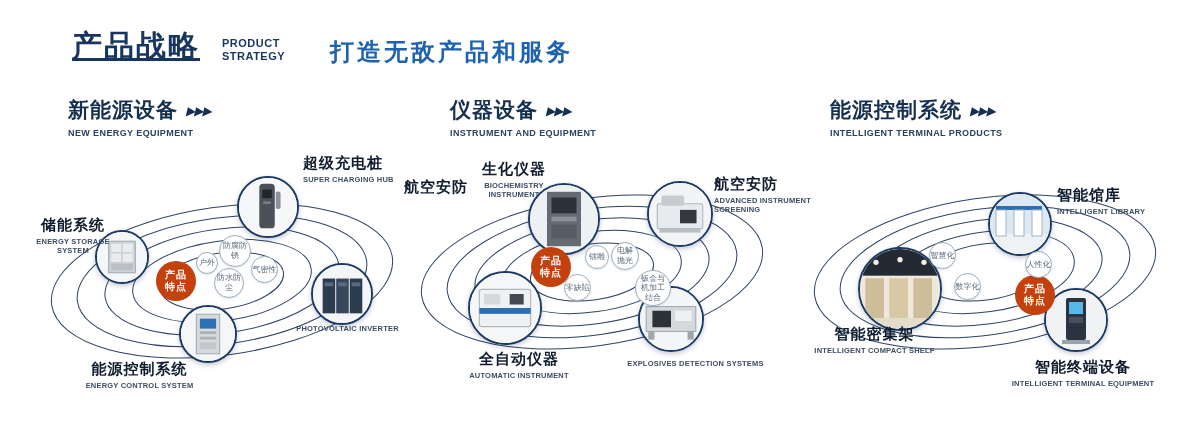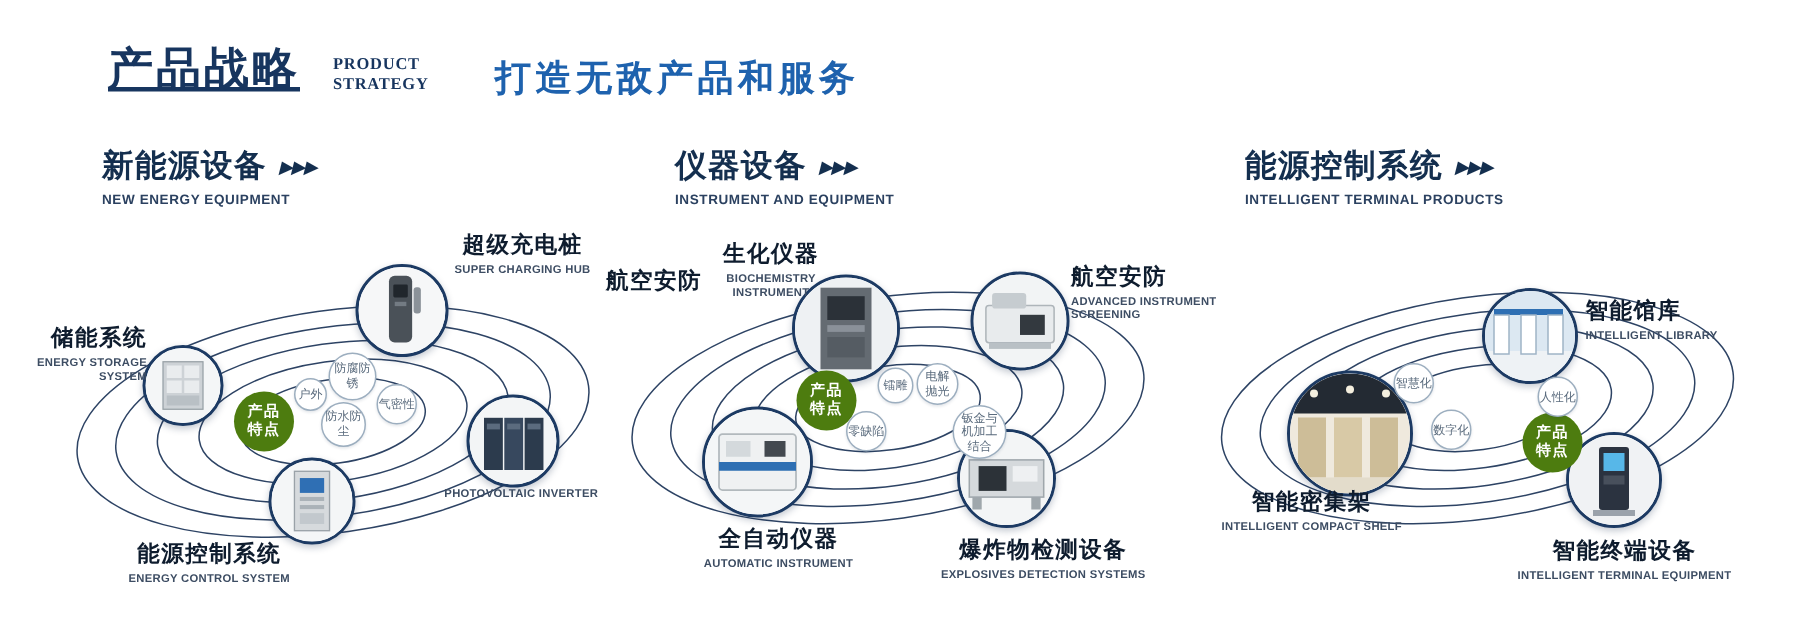--- a/index.html
+++ b/index.html
@@ -2,21 +2,21 @@
 <html><head>
 <meta charset="utf-8">
 <style>
   * { margin:0; padding:0; box-sizing:border-box; }
   html,body { background:#ffffff; font-family:"Liberation Sans", sans-serif; }
   .canvas { position:relative; width:1200px; height:422px; background:#ffffff; overflow:hidden; }
   .abs { position:absolute; }
 
   
   .hdr-title { font-size:30px; font-weight:bold; color:#17355f; letter-spacing:2px; }
-  .hdr-en { font-size:11px; font-weight:bold; color:#17355f; line-height:1.15; letter-spacing:.5px;font-family:Liberation Serif, serif; }
+  .hdr-en { font-size:11px; font-weight:bold; color:#17355f; line-height:1.15; letter-spacing:.5px; }
   .hdr-sub { font-size:24px; font-weight:bold; color:#1e62ae; letter-spacing:3px; }
 
   
   .sec-title { white-space:nowrap; }
   .sec-title .cn { font-size:21px; font-weight:bold; color:#142f4f; letter-spacing:1px; }
   .sec-title .arrows { display:inline-block; font-size:12px; color:#142f4f; margin-left:9px; letter-spacing:-1px; transform:skewX(-14deg); vertical-align:2px; }
   .sec-title .en { font-size:9px; font-weight:bold; color:#2b4160; letter-spacing:.4px; margin-top:4px; }
 
   
   .orbits { left:0; top:0; z-index:0; pointer-events:none; }
@@ -25,21 +25,21 @@
   .pcircle { border:2px solid #1c3a63; border-radius:50%; background:#fff; overflow:hidden; z-index:2; box-shadow:0 2px 5px rgba(20,40,70,.25); }
   .pcircle svg { display:block; width:100%; height:100%; }
 
   
   .plabel { z-index:3; }
   .plabel .cn { font-size:15px; font-weight:bold; color:#0e1c2e; letter-spacing:1px; }
   .plabel .en { font-size:7.5px; font-weight:bold; color:#3d4d63; margin-top:2px; letter-spacing:.2px; line-height:1.25; }
   .side-label { z-index:3; font-size:15px; font-weight:bold; color:#0e1c2e; letter-spacing:1px; }
 
   
-  .center-circle { background:#4d7c0f; border-radius:50%; color:#ffffff; display:flex; align-items:center; justify-content:center; text-align:center; z-index:2; }
+  .center-circle { background:#c2410c; border-radius:50%; color:#ffffff; display:flex; align-items:center; justify-content:center; text-align:center; z-index:2; }
   .center-circle span { font-size:10px; font-weight:bold; width:22px; line-height:1.25; letter-spacing:1px; }
 
   
   .bubble { border:1px solid #9caebf; border-radius:50%; background:#ffffff; display:flex; align-items:center; justify-content:center; text-align:center; z-index:2; color:#5a6b7d; box-shadow:0 1px 2px rgba(20,40,70,.12); }
   .bubble span { font-size:8px; line-height:1.2; display:block; }
 </style>
 </head>
 <body>
 
 <div class="canvas">
@@ -75,21 +75,21 @@
     <div>PRODUCT</div>
     <div>STRATEGY</div>
   </div>
   <div class="abs hdr-sub" style="left:330px; top:36px;">打造无敌产品和服务</div>
 
   <div class="abs sec-title" style="left:68px; top:96px;">
     <span class="cn">新能源设备</span><span class="arrows">▶▶▶</span>
     <div class="en">NEW ENERGY EQUIPMENT</div>
   </div>
 
-  <div class="abs plabel" style="left:16px; top:216px; width:82px; text-align:right;">
+  <div class="abs plabel" style="left:32px; top:216px; width:82px; text-align:center;">
     <div class="cn">储能系统</div>
     <div class="en">ENERGY STORAGE SYSTEM</div>
   </div>
   <div class="abs pcircle" style="left:95px; top:230px; width:54px; height:54px;">
     <svg viewBox="0 0 60 60">
       <rect width="60" height="60" fill="#f4f6f7"></rect>
       <rect x="14" y="11" width="32" height="38" fill="#cdd2d6" stroke="#97a0a6"></rect>
       <rect x="17" y="14" width="12" height="10" fill="#e9ecee"></rect>
         <rect x="31" y="14" width="12" height="10" fill="#e9ecee"></rect>
       <rect x="17" y="26" width="12" height="10" fill="#e9ecee"></rect>
@@ -100,21 +100,21 @@
 
   <div class="abs pcircle" style="left:237px; top:176px; width:62px; height:62px;">
     <svg viewBox="0 0 60 60">
       <rect width="60" height="60" fill="#f6f7f8"></rect>
       <rect x="21" y="6" width="16" height="46" rx="4" fill="#4a5158"></rect>
       <rect x="24" y="12" width="10" height="9" rx="1" fill="#20262c"></rect>
       <rect x="25" y="24" width="8" height="3" fill="#737b83"></rect>
       <rect x="38" y="14" width="5" height="18" rx="2" fill="#8b9299"></rect>
     </svg>
   </div>
-  <div class="abs plabel" style="left:303px; top:154px; text-align:center;">
+  <div class="abs plabel" style="left:303px; top:154px; text-align:left;">
     <div class="cn">超级充电桩</div>
     <div class="en">SUPER CHARGING HUB</div>
   </div>
 
   <div class="abs pcircle" style="left:311px; top:263px; width:62px; height:62px;">
     <svg viewBox="0 0 60 60">
       <rect width="60" height="60" fill="#f3f5f6"></rect>
       <rect x="10" y="14" width="13" height="36" fill="#2c3b4d"></rect>
       <rect x="24" y="14" width="13" height="36" fill="#37485e"></rect>
       <rect x="38" y="14" width="13" height="36" fill="#2c3b4d"></rect>
@@ -211,21 +211,20 @@
     <svg viewBox="0 0 60 60">
       <rect width="60" height="60" fill="#f3f5f6"></rect>
       <rect x="6" y="18" width="48" height="24" fill="#d5d9dc" stroke="#9fa7ac"></rect>
       <rect x="12" y="22" width="18" height="16" fill="#2c3238"></rect>
       <rect x="34" y="22" width="16" height="10" fill="#eef0f2"></rect>
       <rect x="8" y="42" width="6" height="8" fill="#9fa7ac"></rect>
         <rect x="46" y="42" width="6" height="8" fill="#9fa7ac"></rect>
     </svg>
   </div>
   <div class="abs plabel" style="left:618px; top:357px; width:155px; text-align:center;">
-    <div class="cn">爆炸物检测设备</div>
     <div class="en">EXPLOSIVES DETECTION SYSTEMS</div>
   </div>
 
   <div class="abs center-circle" style="left:531px; top:247px; width:40px; height:40px;">
     <span>产品特点</span>
   </div>
   <div class="abs bubble" style="left:585px; top:245px; width:24px; height:24px;">
       <span>镭雕</span>
     </div>
   <div class="abs bubble" style="left:611px; top:242px; width:28px; height:28px;">
@@ -246,21 +245,21 @@
   <div class="abs pcircle" style="left:988px; top:192px; width:64px; height:64px;">
     <svg viewBox="0 0 60 60">
       <rect width="60" height="60" fill="#dce8f2"></rect>
       <rect x="0" y="40" width="60" height="20" fill="#eef2f5"></rect>
       <rect x="6" y="12" width="46" height="4" fill="#2e6fb3"></rect>
       <rect x="6" y="16" width="10" height="26" fill="#ffffff" stroke="#9fb4c6"></rect>
       <rect x="24" y="16" width="10" height="26" fill="#ffffff" stroke="#9fb4c6"></rect>
       <rect x="42" y="16" width="10" height="26" fill="#ffffff" stroke="#9fb4c6"></rect>
     </svg>
   </div>
-  <div class="abs plabel" style="left:1057px; top:186px; width:120px; text-align:left;margin-top:12px;">
+  <div class="abs plabel" style="left:1057px; top:186px; width:120px; text-align:left;">
     <div class="cn">智能馆库</div>
     <div class="en">INTELLIGENT LIBRARY</div>
   </div>
 
   <div class="abs pcircle" style="left:858px; top:247px; width:84px; height:84px;">
     <svg viewBox="0 0 60 60">
       <rect width="60" height="60" fill="#efe9dd"></rect>
       <rect x="0" y="0" width="60" height="20" fill="#232a33"></rect>
       <circle cx="12" cy="10" r="2" fill="#f4efdf"></circle>
         <circle cx="30" cy="8" r="2" fill="#f4efdf"></circle>

